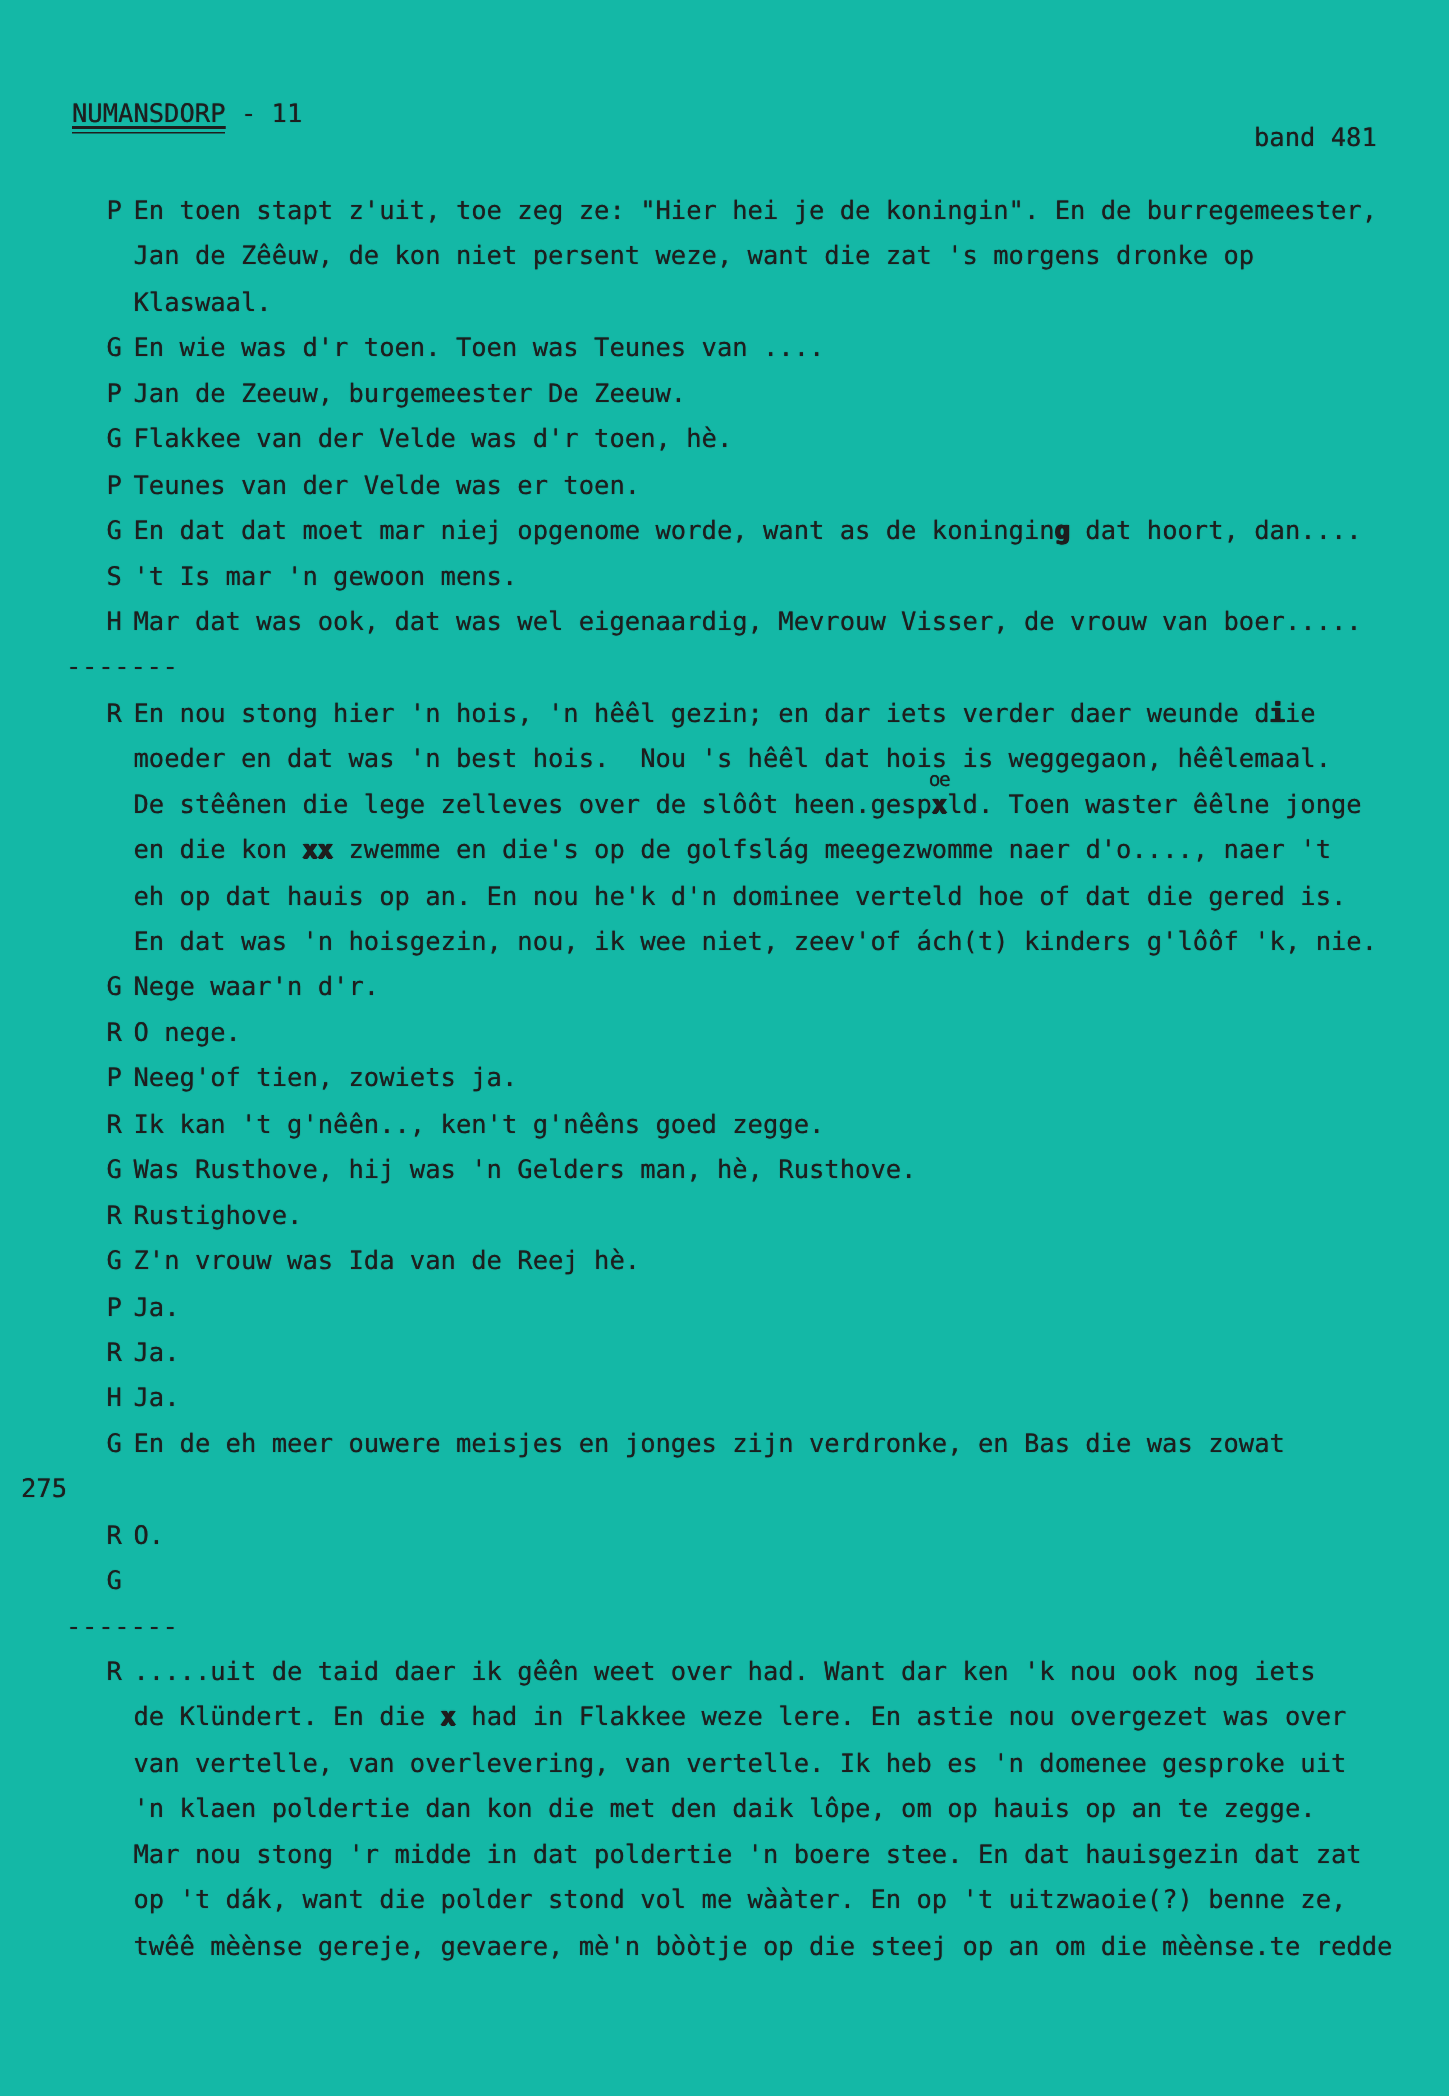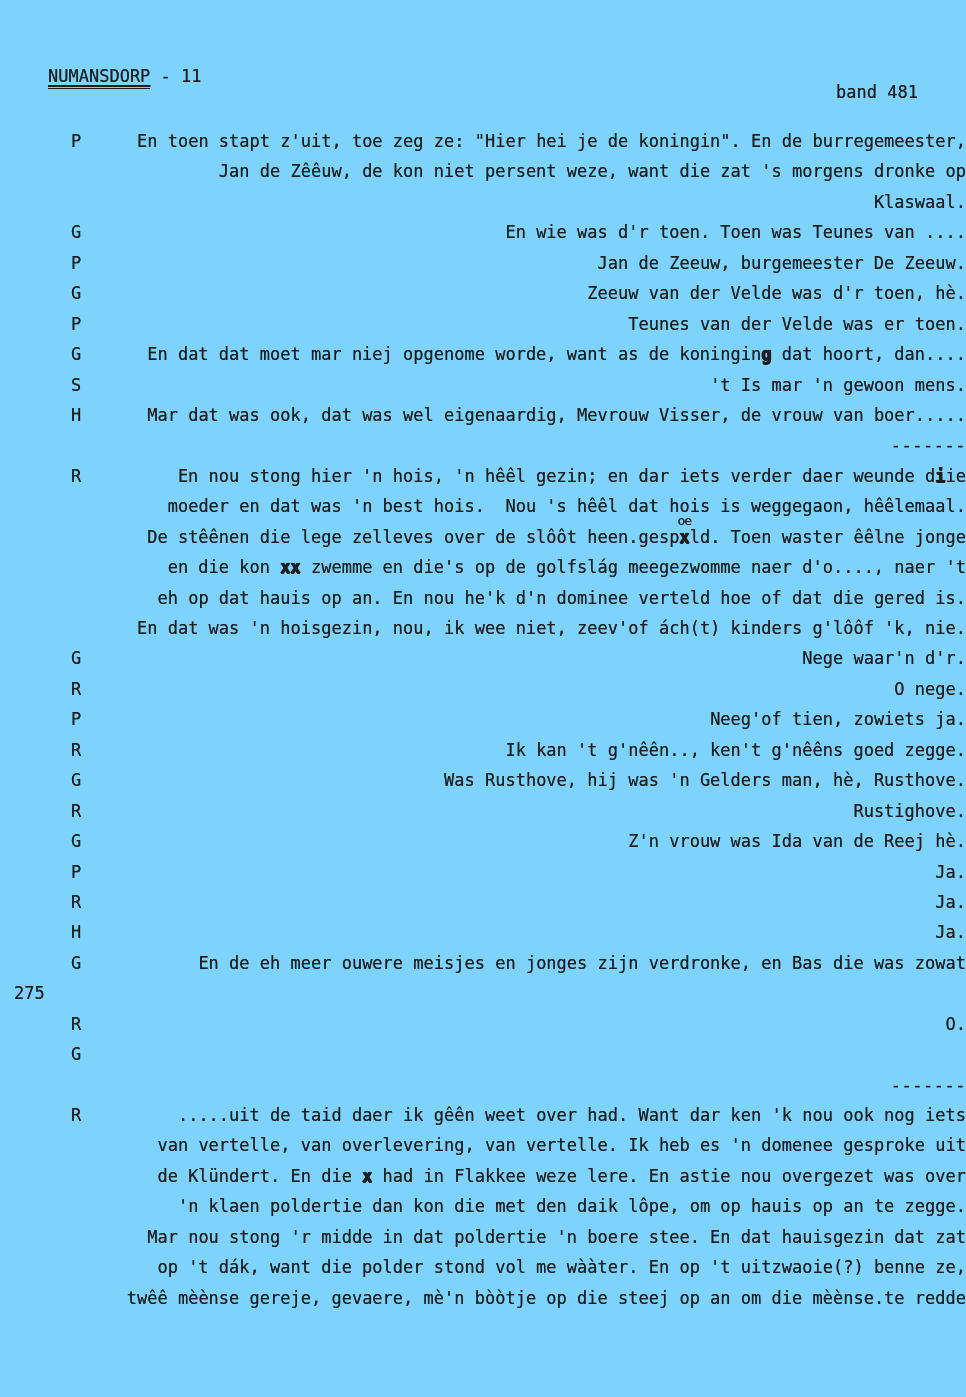--- a/index.html
+++ b/index.html
@@ -47,32 +47,32 @@
   .corr .above{
     position:absolute;
     left:-2px;top:-0.62em;
     font-size:13px;line-height:13px;
     letter-spacing:-1px;
   }
 </style>
 </head>
 <body>
 
-<div class="page" style="background: #7dd3fc; color: rgb(30, 30, 30); text-align: right;">
+<div class="page" style="background: #14b8a6; color: rgb(30, 30, 30);">
   <div class="header">
     <span class="title"><span class="title-main">NUMANSDORP</span><span> - 11</span></span>
     <span class="band">band 481</span>
   </div>
   <div class="body">
       <div class="line"><span class="speaker">P</span><span class="text">En toen stapt z'uit, toe zeg ze: "Hier hei je de koningin". En de burregemeester,</span></div>
       <div class="line"><span class="text">Jan de Zêêuw, de kon niet persent weze, want die zat 's morgens dronke op</span></div>
       <div class="line"><span class="text">Klaswaal.</span></div>
       <div class="line"><span class="speaker">G</span><span class="text">En wie was d'r toen. Toen was Teunes van ....</span></div>
       <div class="line"><span class="speaker">P</span><span class="text">Jan de Zeeuw, burgemeester De Zeeuw.</span></div>
-      <div class="line"><span class="speaker">G</span><span class="text">Zeeuw van der Velde was d'r toen, hè.</span></div>
+      <div class="line"><span class="speaker">G</span><span class="text">Flakkee van der Velde was d'r toen, hè.</span></div>
       <div class="line"><span class="speaker">P</span><span class="text">Teunes van der Velde was er toen.</span></div>
       <div class="line"><span class="speaker">G</span><span class="text">En dat dat moet mar niej opgenome worde, want as de koningin<span class="heavy">g</span> dat hoort, dan....</span></div>
       <div class="line"><span class="speaker">S</span><span class="text">'t Is mar 'n gewoon mens.</span></div>
       <div class="line"><span class="speaker">H</span><span class="text">Mar dat was ook, dat was wel eigenaardig, Mevrouw Visser, de vrouw van boer.....</span></div>
       <div class="line sep"><span class="text">-------</span></div>
       <div class="line"><span class="speaker">R</span><span class="text">En nou stong hier 'n hois, 'n hêêl gezin; en dar iets verder daer weunde d<span class="heavy">i</span>ie</span></div>
       <div class="line"><span class="text">moeder en dat was 'n best hois.  Nou 's hêêl dat hois is weggegaon, hêêlemaal.</span></div>
       <div class="line"><span class="text">De stêênen die lege zelleves over de slôôt heen.gesp<span class="corr"><span class="above">oe</span><span class="heavy">x</span></span>ld. Toen waster êêlne jonge</span></div>
       <div class="line"><span class="text">en die kon <span class="heavy">xx</span> zwemme en die's op de golfslág meegezwomme naer d'o...., naer 't</span></div>
       <div class="line"><span class="text">eh op dat hauis op an. En nou he'k d'n dominee verteld hoe of dat die gered is.</span></div>
@@ -86,20 +86,20 @@
       <div class="line"><span class="speaker">G</span><span class="text">Z'n vrouw was Ida van de Reej hè.</span></div>
       <div class="line"><span class="speaker">P</span><span class="text">Ja.</span></div>
       <div class="line"><span class="speaker">R</span><span class="text">Ja.</span></div>
       <div class="line"><span class="speaker">H</span><span class="text">Ja.</span></div>
       <div class="line"><span class="speaker">G</span><span class="text">En de eh meer ouwere meisjes en jonges zijn verdronke, en Bas die was zowat</span></div>
       <div class="line"><span class="margin-note">275</span></div>
       <div class="line"><span class="speaker">R</span><span class="text">O.</span></div>
       <div class="line"><span class="speaker">G</span></div>
       <div class="line sep"><span class="text">-------</span></div>
       <div class="line"><span class="speaker">R</span><span class="text">.....uit de taid daer ik gêên weet over had. Want dar ken 'k nou ook nog iets</span></div>
+      <div class="line"><span class="text">de Klündert. En die <span class="heavy">x</span> had in Flakkee weze lere. En astie nou overgezet was over</span></div>
       <div class="line"><span class="text">van vertelle, van overlevering, van vertelle. Ik heb es 'n domenee gesproke uit</span></div>
-      <div class="line"><span class="text">de Klündert. En die <span class="heavy">x</span> had in Flakkee weze lere. En astie nou overgezet was over</span></div>
       <div class="line"><span class="text">'n klaen poldertie dan kon die met den daik lôpe, om op hauis op an te zegge.</span></div>
       <div class="line"><span class="text">Mar nou stong 'r midde in dat poldertie 'n boere stee. En dat hauisgezin dat zat</span></div>
       <div class="line"><span class="text">op 't dák, want die polder stond vol me wààter. En op 't <span class="uline">uitzwaoie</span>(?) benne ze,</span></div>
       <div class="line"><span class="text">twêê mèènse gereje, gevaere, mè'n bòòtje op die steej op an om die mèènse.te redde</span></div>
     </div>
 </div>
 
 </body></html>

